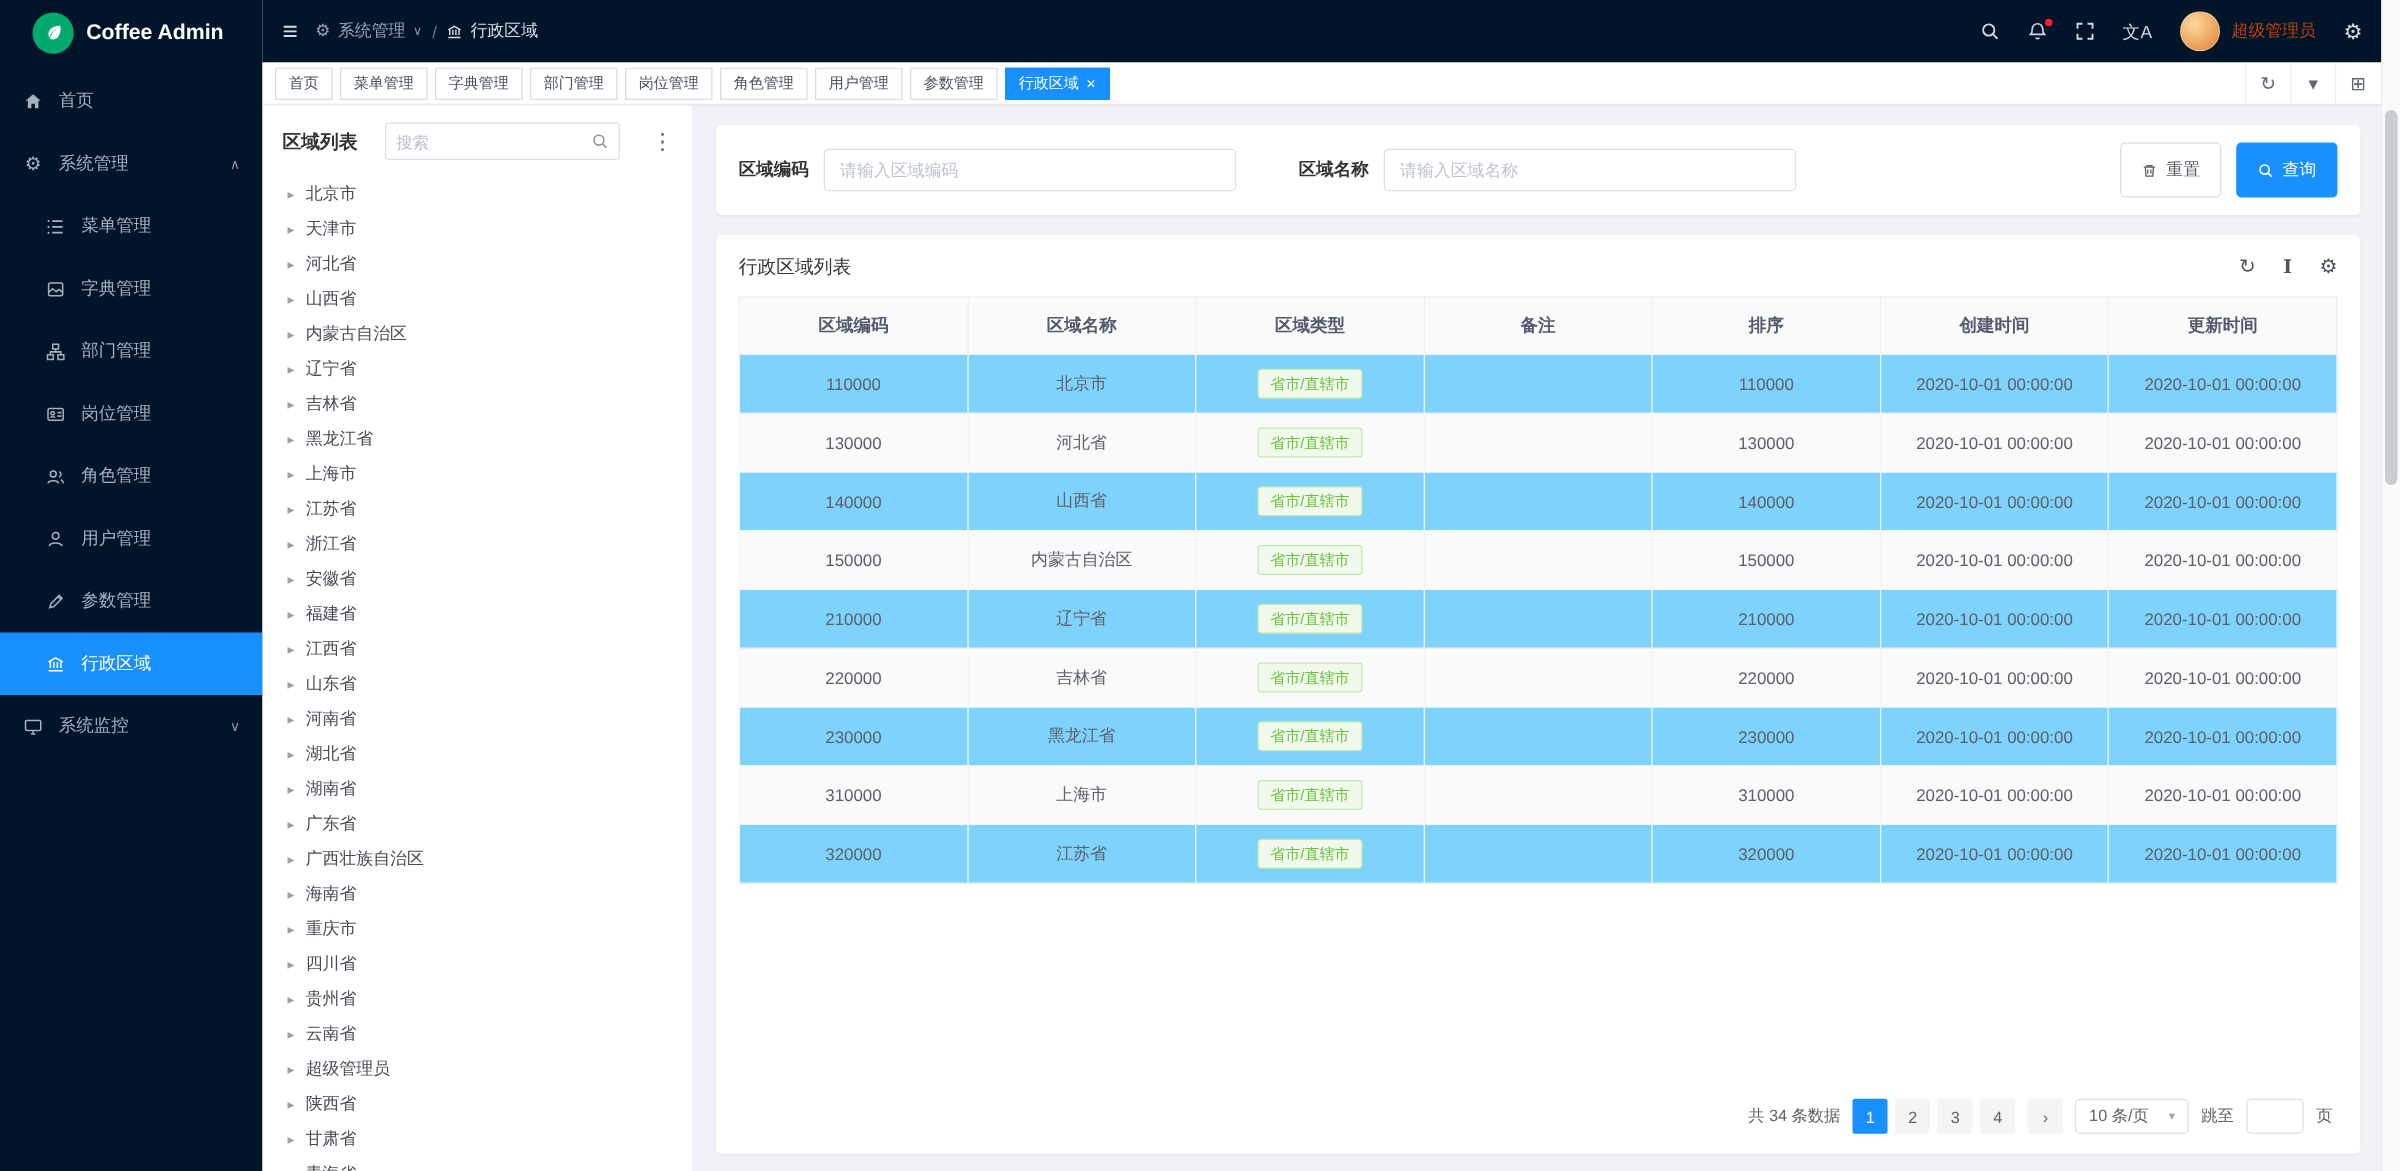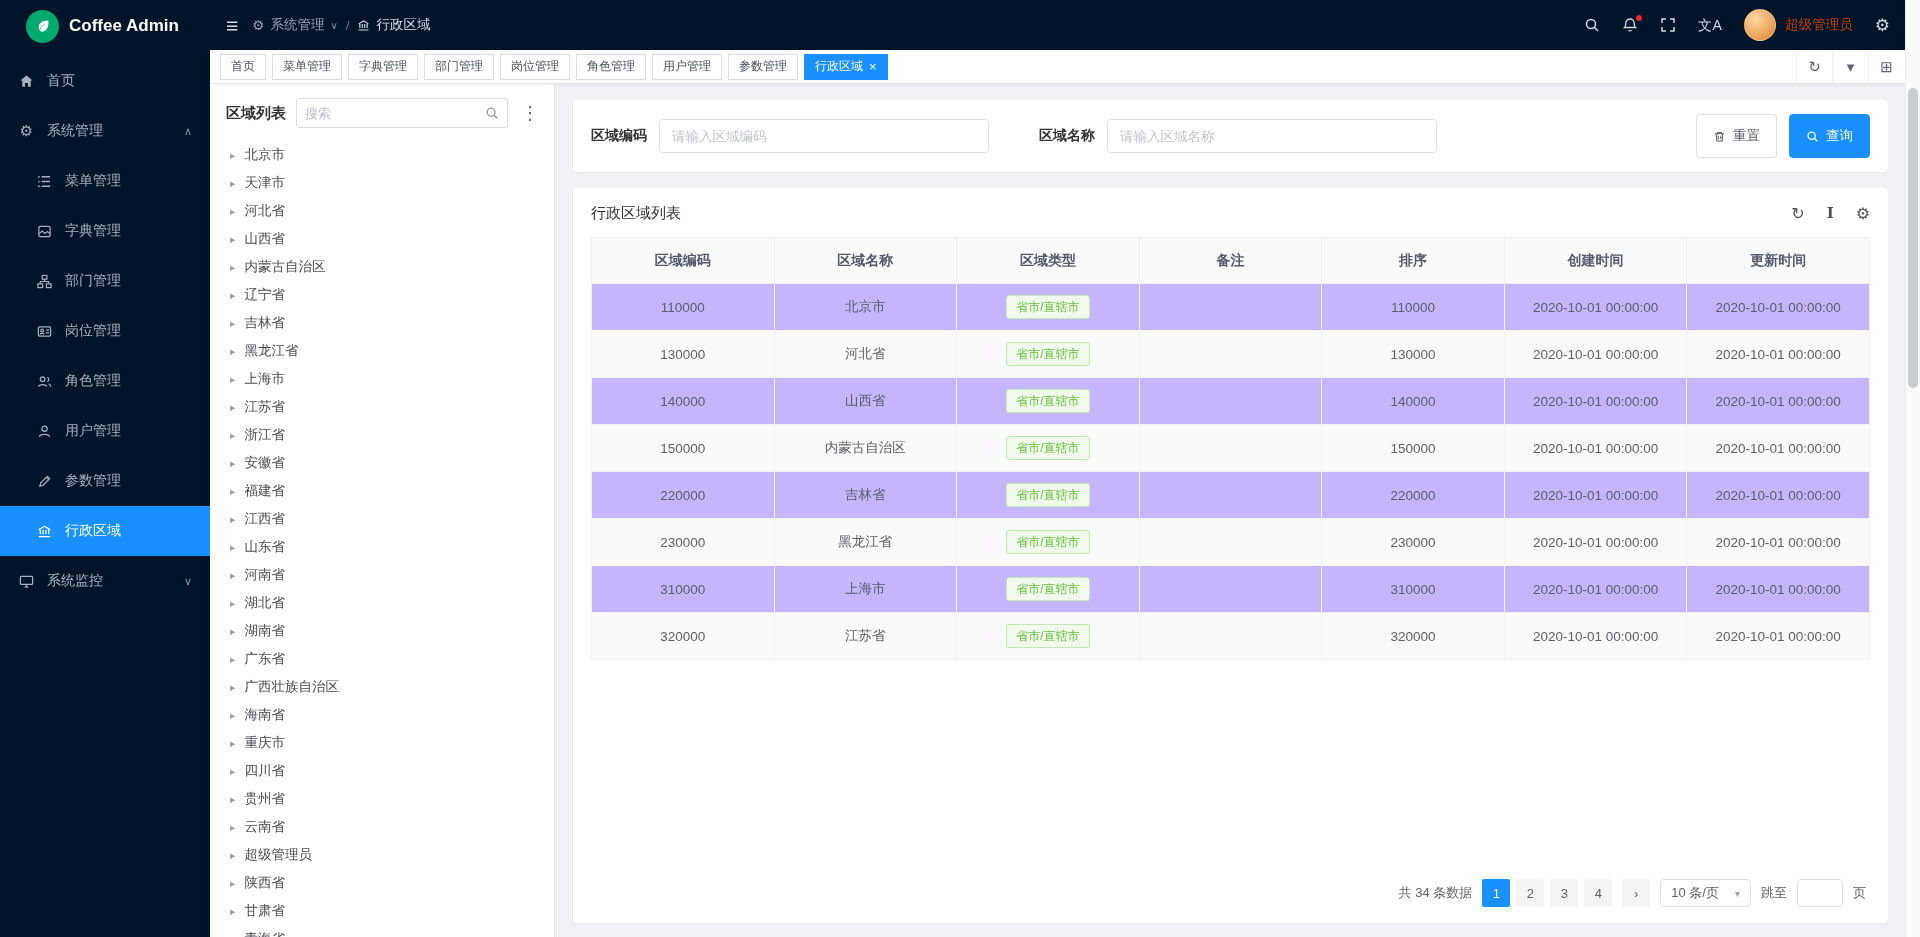--- a/index.html
+++ b/index.html
@@ -42,21 +42,21 @@
   .tab{display:inline-flex;align-items:center;gap:6px;height:26px;padding:0 10px;border:1px solid #d8dce5;color:#495060;font-size:12px;background:#fff;cursor:pointer;white-space:nowrap}
   .tab.active{background:#1890ff;border-color:#1890ff;color:#fff}
   .tab-close{display:none;font-size:13px;line-height:1}
   .tab-close.show{display:inline}
   .tab-tools{display:flex;align-items:center;height:100%}
   .tab-tool{width:36px;height:100%;display:flex;align-items:center;justify-content:center;border-left:1px solid #eee;color:#5f6672;font-size:15px;cursor:pointer}
 
   
   .content{flex:1;display:flex;min-height:0}
   .tree-panel{width:345px;min-width:345px;background:#fff;border-right:1px solid #e6e6e6;padding:14px 12px 0 16px;display:flex;flex-direction:column;overflow:hidden}
-  .tree-head{display:flex;align-items:center;gap:10px}
+  .tree-head{display:flex;align-items:center;gap:22px}
   .tree-title{font-weight:bold;font-size:15px;color:#333;white-space:nowrap}
   .tree-search{flex:1;display:flex;align-items:center;border:1px solid #dcdfe6;border-radius:3px;height:30px;padding:0 8px;color:#8f959e;min-width:0}
   .tree-search input{border:none;outline:none;flex:1;min-width:0;font-size:13px;color:#333;background:transparent}
   .tree-search input::placeholder{color:#b9bec9}
   .more-icon{font-size:18px;color:#5f6672;cursor:pointer;padding:0 3px;line-height:1}
   .tree-list{margin-top:13px;overflow:hidden}
   .tree-item{height:28px;display:flex;align-items:center;gap:9px;font-size:13.5px;color:#474b52;cursor:pointer;padding-left:4px;white-space:nowrap}
   .tree-caret{color:#9aa0aa;font-size:11px}
 
   .workspace{flex:1;padding:16px 32px 14px 18px;display:flex;flex-direction:column;gap:16px;min-width:0;overflow:hidden}
@@ -76,21 +76,21 @@
   
   .table-card{flex:1;padding:16px 18px 12px;display:flex;flex-direction:column;min-height:0}
   .table-head{display:flex;align-items:center}
   .table-title{font-weight:normal;font-size:15px;color:#333}
   .table-tools{margin-left:auto;display:flex;gap:22px;color:#4f545c;font-size:16px;align-items:center}
   .table-tool{cursor:pointer;line-height:1}
   .tool-ibeam{font-family:"DejaVu Serif","Liberation Serif",serif;font-weight:bold;font-size:15px}
   table{width:100%;border-collapse:collapse;table-layout:fixed;margin-top:14px}
   th{background:#fafafa;font-weight:bold;color:#515a6e;height:46px;font-size:14px;border:1px solid #f0f0f0;text-align:center}
   td{height:47px;text-align:center;color:#5b6069;font-size:13.5px;border:1px solid #f3f3f3}
-  tbody tr{background:#c4b5fd}
+  tbody tr{background:#7dd3fc}
   tbody tr:nth-child(even){background:#fafafa}
   .badge{display:inline-block;padding:2px 9px;font-size:12px;color:#67c23a;background:#f0f9eb;border:1px solid #c2e7b0;border-radius:3px;line-height:1.5}
 
   
   .pagination{margin-top:auto;display:flex;align-items:center;justify-content:flex-end;gap:10px;padding:12px 4px 4px;color:#606266;font-size:13px}
   .pages{display:flex;gap:6px;align-items:center}
   .pg{min-width:28px;height:28px;border:none;background:#f4f4f5;color:#606266;border-radius:2px;font-size:13px;cursor:pointer;display:inline-flex;align-items:center;justify-content:center;font-family:inherit}
   .pg.active{background:#1890ff;color:#fff}
   .pg-size{display:flex;align-items:center;gap:16px;border:1px solid #dcdfe6;border-radius:4px;height:28px;padding:0 10px;color:#606266;cursor:pointer;background:#fff}
   .pg-size .sel-caret{font-size:10px;color:#9aa0aa}
@@ -585,20 +585,29 @@
                 <tr>
                   <td>150000</td>
                   <td>内蒙古自治区</td>
                   <td><span class="badge">省市/直辖市</span></td>
                   <td></td>
                   <td>150000</td>
                   <td>2020-10-01 00:00:00</td>
                   <td>2020-10-01 00:00:00</td>
                 </tr>
 
+                <tr>
+                  <td>210000</td>
+                  <td>辽宁省</td>
+                  <td><span class="badge">省市/直辖市</span></td>
+                  <td></td>
+                  <td>210000</td>
+                  <td>2020-10-01 00:00:00</td>
+                  <td>2020-10-01 00:00:00</td>
+                </tr>
 
                 <tr>
                   <td>220000</td>
                   <td>吉林省</td>
                   <td><span class="badge">省市/直辖市</span></td>
                   <td></td>
                   <td>220000</td>
                   <td>2020-10-01 00:00:00</td>
                   <td>2020-10-01 00:00:00</td>
                 </tr>

